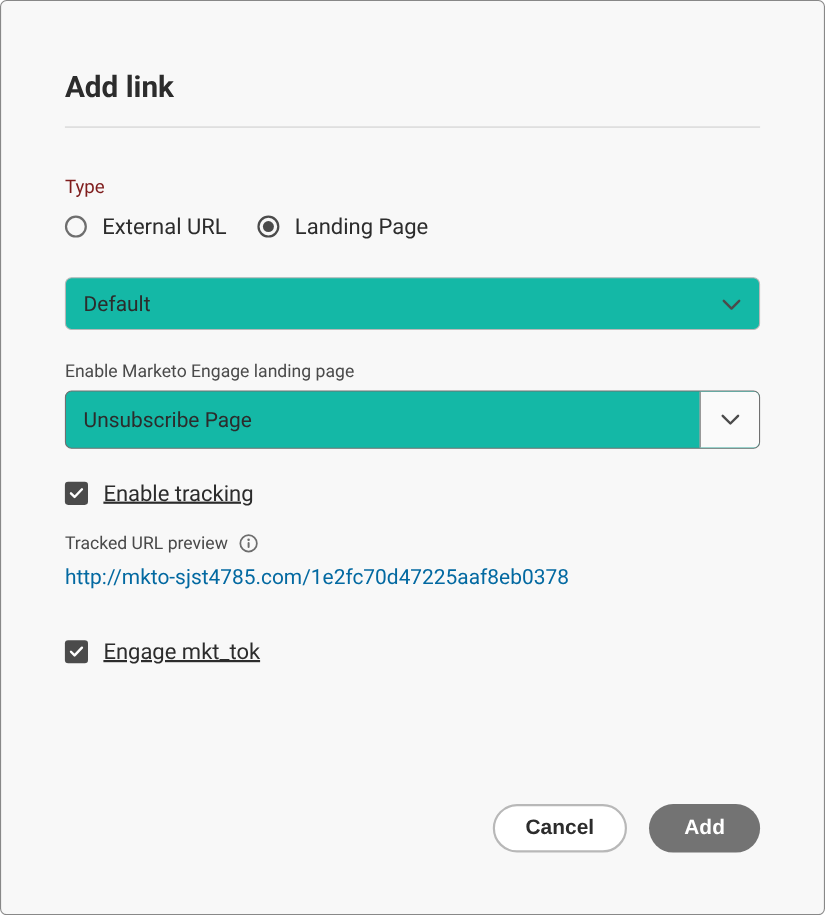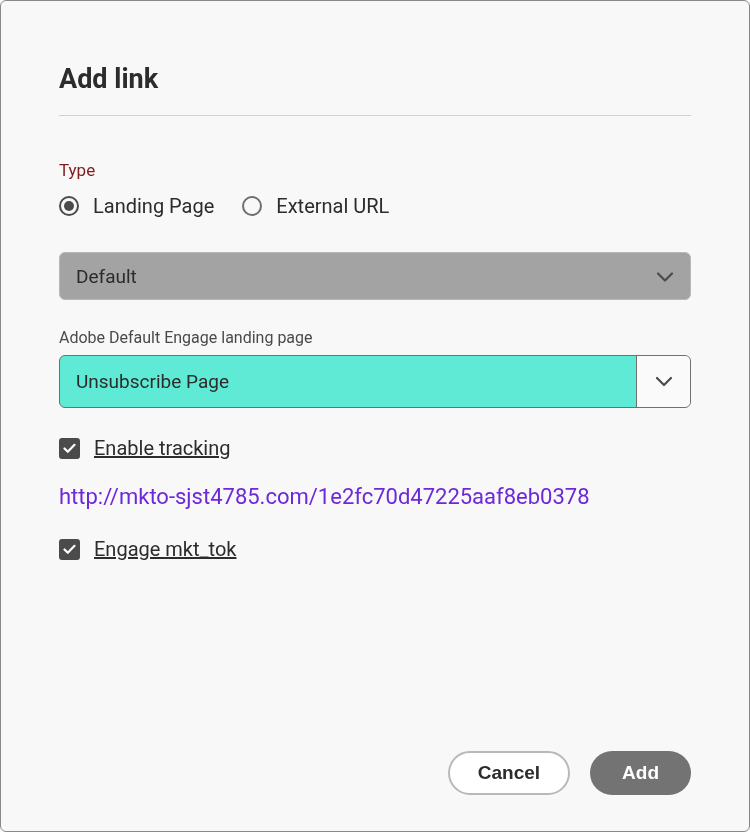--- a/index.html
+++ b/index.html
@@ -10,21 +10,21 @@
     color: #2c2c2c;
     background: #fff;
   }
   .window {
     width: 750px; height: 832px;
     background: #f8f8f8;
     border: 1px solid #888;
     border-radius: 6px;
   }
   .content {
-    padding: 54px 58px 36px 58px;
+    padding: 54px 58px 56px 58px;
     display: flex;
     flex-direction: column;
     height: 100%;
   }
   .title {
     font-size: 27px;
     font-weight: 700;
     margin: 8px 0 20px 0;
   }
   .rule {
@@ -73,21 +73,21 @@
     color: #2c2c2c;
   }
   .field-label {
     font-size: 16px;
     color: #4a4a4a;
     margin-bottom: 8px;
   }
   .select {
     width: 100%;
     height: 48px;
-    background: #a3a3a3;
+    background: #14b8a6;
     border: 1px solid #b8b8b8;
     border-radius: 6px;
     display: flex;
     align-items: center;
     padding: 0 16px;
     font-size: 19px;
     color: #2c2c2c;
     position: relative;
     cursor: pointer;
     margin-bottom: 28px;
@@ -99,21 +99,21 @@
     transform: translateY(-50%);
   }
   .combo {
     width: 100%;
     height: 53px;
     display: flex;
     border: 1.5px solid #707070;
     border-radius: 6px;
     overflow: hidden;
     margin-bottom: 28px;
-    background: #5eead4;
+    background: #14b8a6;
   }
   .combo-text {
     flex: 1;
     display: flex;
     align-items: center;
     padding: 0 16px;
     font-size: 19px;
   }
   .combo-btn {
     width: 54px;
@@ -156,23 +156,23 @@
     font-size: 16px;
     color: #4a4a4a;
   }
   .info-icon {
     width: 18px; height: 18px;
     display: flex;
     align-items: center;
     justify-content: center;
   }
   .url-text {
-    font-size: 22px;
-    color: #6d28d9;
-    margin-bottom: 28px;
+    font-size: 19px;
+    color: #0369a1;
+    margin-bottom: 44px;
     word-break: break-all;
   }
   .spacer { flex: 1; }
   .footer {
     display: flex;
     justify-content: flex-end;
     gap: 20px;
     padding-top: 12px;
   }
   .btn {
@@ -205,62 +205,72 @@
 <body>
 
 <div class="window">
   <div class="content">
 
     <div class="title">Add link</div>
     <hr class="rule">
 
     <div class="section-label">Type</div>
     <div class="radio-row">
+      <div class="radio-option">
+        <span class="radio-outer"></span>
+        <span class="radio-label">External URL</span>
+      </div>
       <div class="radio-option">
         <span class="radio-outer selected">
             <span class="radio-inner"></span>
           </span>
         <span class="radio-label">Landing Page</span>
       </div>
-      <div class="radio-option">
-        <span class="radio-outer"></span>
-        <span class="radio-label">External URL</span>
-      </div>
     </div>
 
     <div class="select">
       <span>Default</span>
       <span class="chevron">
         <svg class="chev" viewBox="0 0 18 12">
             <path d="M2 3 L9 10 L16 3"></path>
           </svg>
       </span>
     </div>
 
-    <div class="field-label">Adobe Default Engage landing page</div>
+    <div class="field-label">Enable Marketo Engage landing page</div>
     <div class="combo">
       <div class="combo-text">Unsubscribe Page</div>
       <div class="combo-btn">
         <span>
           <svg class="chev" viewBox="0 0 18 12">
               <path d="M2 3 L9 10 L16 3"></path>
             </svg>
         </span>
       </div>
     </div>
 
     <div class="checkbox-row">
       <span class="checkbox">
         <svg width="13" height="11" viewBox="0 0 13 11">
             <path d="M1.5 5.5 L4.8 8.8 L11.5 1.8" stroke="#fff" stroke-width="2.2" fill="none" stroke-linecap="round" stroke-linejoin="round"></path>
           </svg>
       </span>
       <span class="checkbox-label">Enable tracking</span>
     </div>
 
+    <div class="preview-label-row">
+      <span class="preview-label">Tracked URL preview</span>
+      <span class="info-icon">
+        <svg width="18" height="18" viewBox="0 0 18 18">
+          <circle cx="9" cy="9" r="7.5" fill="none" stroke="#6e6e6e" stroke-width="1.6"></circle>
+          <circle cx="9" cy="5.6" r="1.15" fill="#6e6e6e"></circle>
+          <rect x="8.1" y="7.8" width="1.8" height="5.3" rx="0.9" fill="#6e6e6e"></rect>
+        </svg>
+      </span>
+    </div>
     <div class="url-text">http://mkto-sjst4785.com/1e2fc70d47225aaf8eb0378</div>
 
     <div class="checkbox-row">
       <span class="checkbox">
         <svg width="13" height="11" viewBox="0 0 13 11">
             <path d="M1.5 5.5 L4.8 8.8 L11.5 1.8" stroke="#fff" stroke-width="2.2" fill="none" stroke-linecap="round" stroke-linejoin="round"></path>
           </svg>
       </span>
       <span class="checkbox-label">Engage mkt_tok</span>
     </div>

